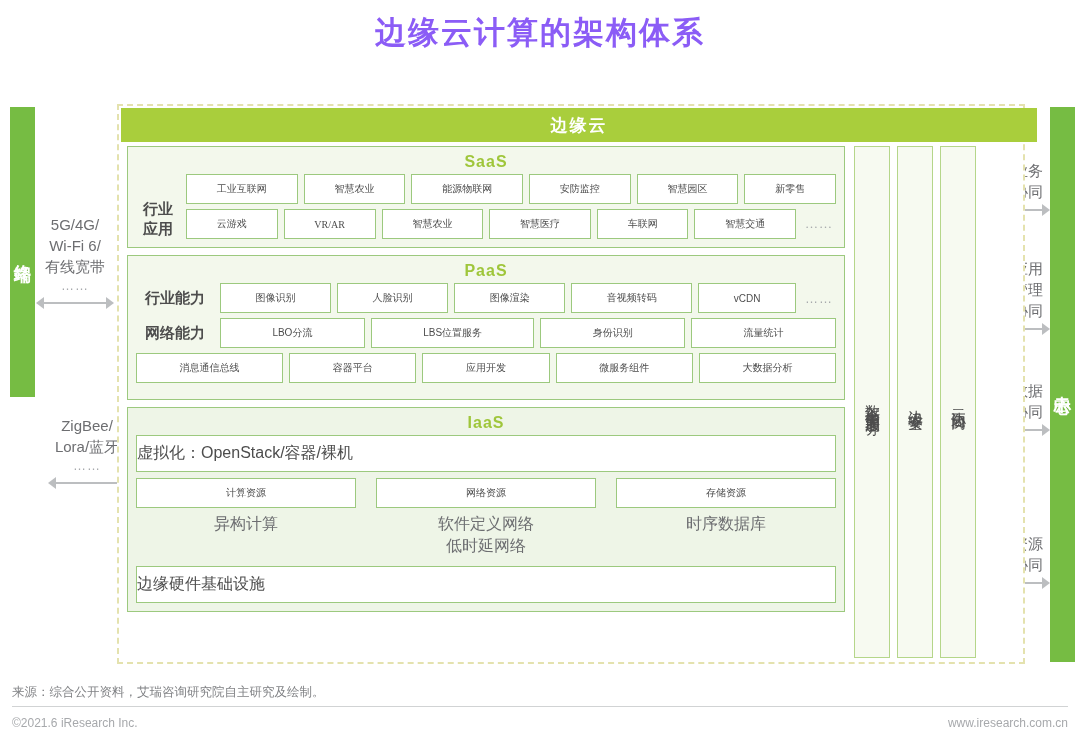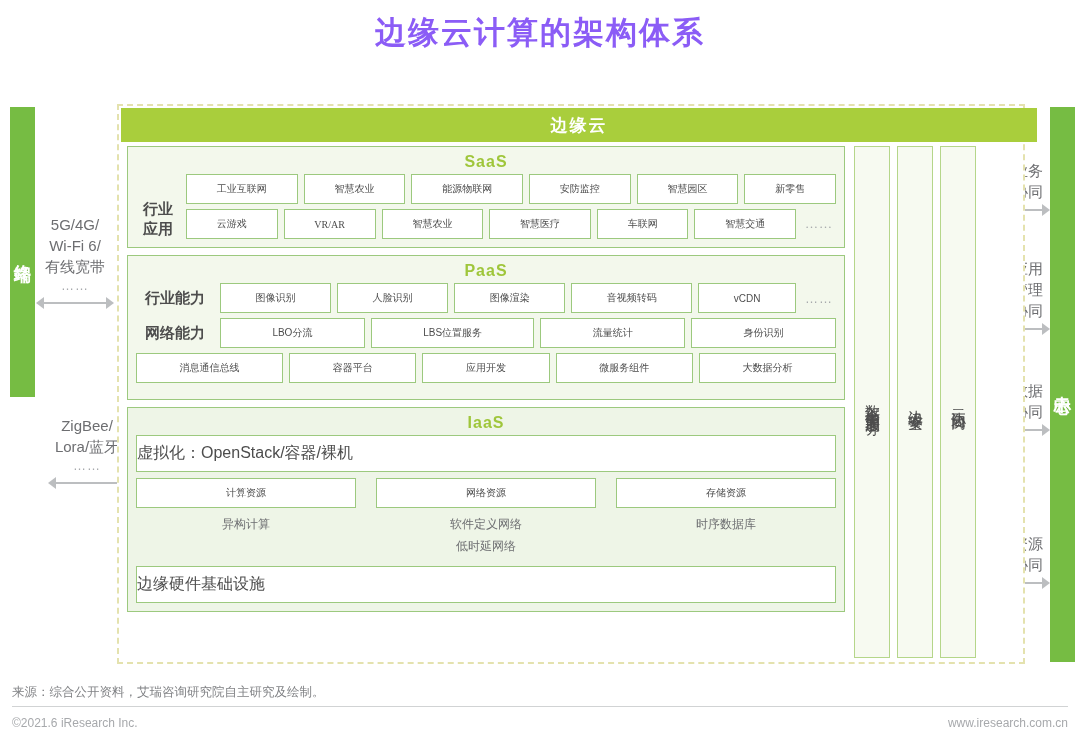--- a/index.html
+++ b/index.html
@@ -152,21 +152,21 @@
     text-align: left;
     padding: 7px 0;
     margin-bottom: 6px;
   }
   .res-row { display: flex; gap: 20px; margin-bottom: 2px; }
   .res-row .chip { padding: 6px 0; }
   .sub-row { display: flex; gap: 20px; }
   .sub-col {
     flex: 1 1 0;
     text-align: center;
-    font-size: 12px; color: #6d6e71;
+    font-size: 16px; color: #6d6e71;
     line-height: 22px;
     padding: 3px 0 5px;
   }
 
   
   .pillars {
     position: absolute;
     left: 854px; top: 146px;
     display: flex; gap: 7px;
     height: 512px;
@@ -320,22 +320,22 @@
         <div class="chip">vCDN</div>
         <div class="ellip">……</div>
       </div>
     </div>
 
     <div class="row">
       <div class="row-label wide">网络能力</div>
       <div class="cells">
         <div class="chip">LBO分流</div>
         <div class="chip">LBS位置服务</div>
+        <div class="chip">身份识别</div>
         <div class="chip">流量统计</div>
-        <div class="chip">身份识别</div>
       </div>
     </div>
 
     <div class="row">
       <div class="cells">
         <div class="chip">消息通信总线</div>
         <div class="chip">容器平台</div>
         <div class="chip">应用开发</div>
         <div class="chip">微服务组件</div>
         <div class="chip">大数据分析</div>

